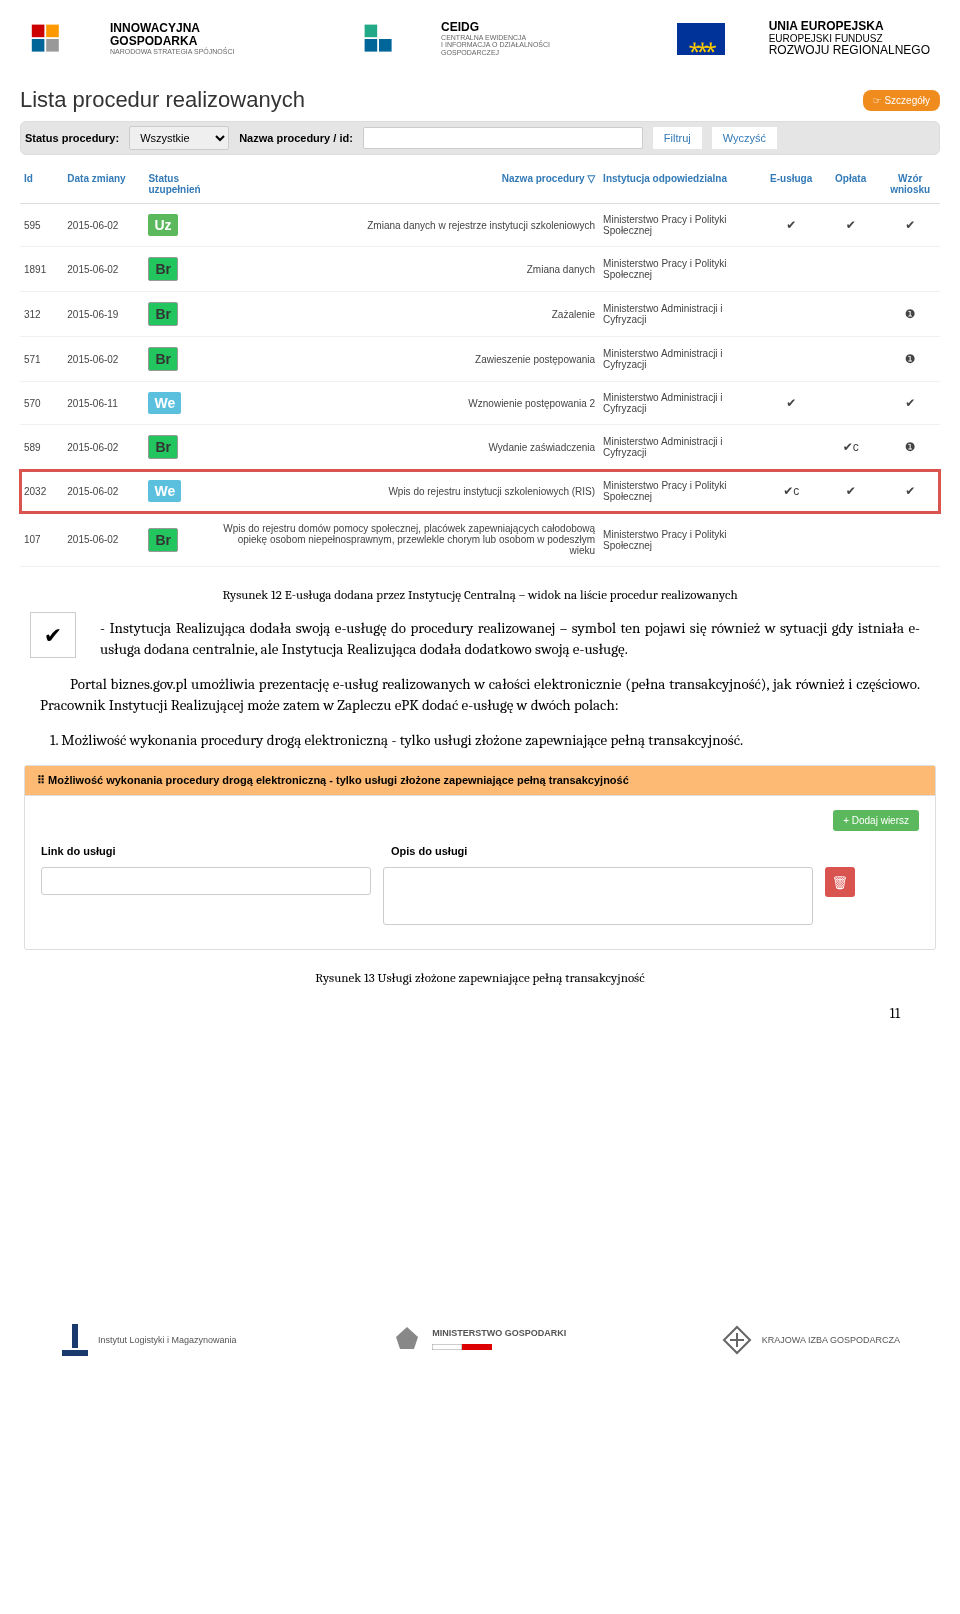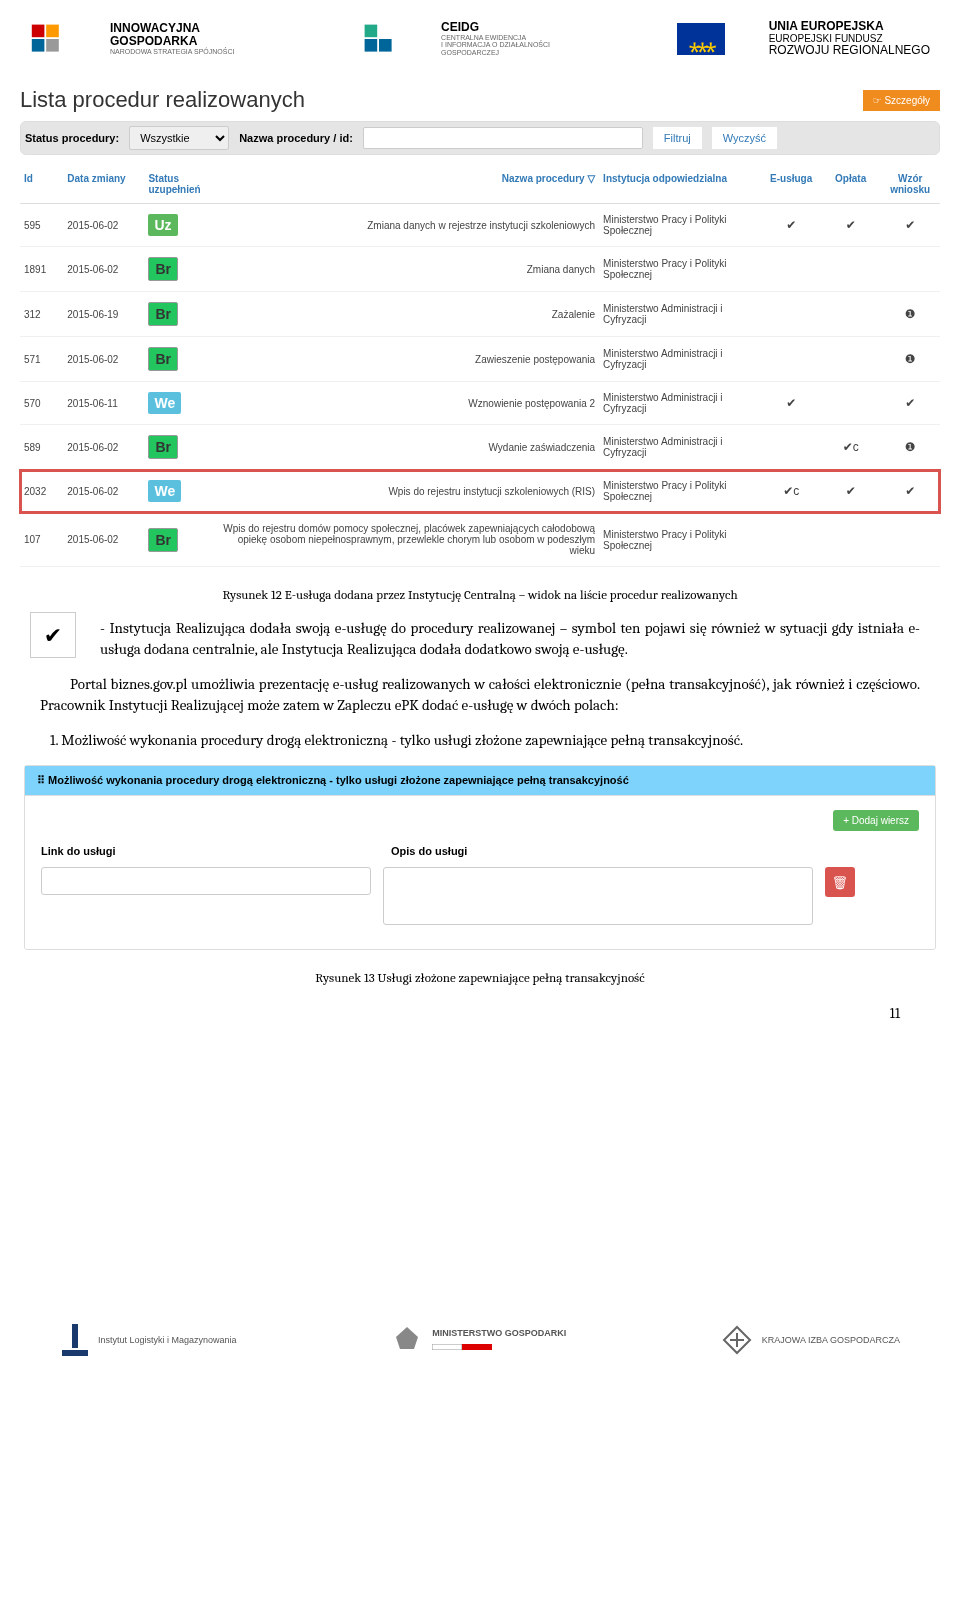--- a/index.html
+++ b/index.html
@@ -8,21 +8,21 @@
     .header-logos { display: flex; justify-content: space-between; align-items: center; padding: 20px 30px; }
     .logo-block { display: flex; align-items: center; gap: 8px; }
     .logo-svg { width: 36px; height: 36px; }
     .logo-text { line-height: 1.1; margin-left: 36px; }
     .logo-text .big { font-weight: bold; font-size: 12px; }
     .logo-text .small { font-size: 7px; color: #666; }
 
     .panel { border: 1px solid #ddd; margin: 0 20px 10px; padding: 4px; border-radius: 6px; background: #e5e5e5; }
     .title-row { display: flex; justify-content: space-between; align-items: center; margin: 10px 20px 8px; gap: 20px; }
     .page-title { font-size: 22px; font-weight: normal; color: #333; }
-    .btn-orange { background: #f08c1e; color: #fff; border: none; padding: 5px 10px; border-radius: 0; font-size: 10px; cursor: pointer; }
+    .btn-orange { background: #f08c1e; color: #fff; border: none; padding: 5px 10px; border-radius: 8px; font-size: 10px; cursor: pointer; }
 
     .filter-row { display: flex; align-items: center; gap: 10px; font-size: 11px; }
     .filter-row label { font-weight: bold; }
     .filter-row select, .filter-row input { border: 1px solid #ccc; padding: 4px 6px; font-size: 11px; border-radius: 2px; }
     .filter-row select { width: 100px; }
     .filter-row input { width: 280px; }
     .btn-plain { background: #fff; color: #337ab7; border: 1px solid transparent; padding: 4px 10px; font-size: 11px; cursor: pointer; }
 
     .proc-table { width: calc(100% - 40px); margin: 0 20px; border-collapse: collapse; font-size: 10px; }
     .proc-table th { color: #337ab7; font-weight: bold; text-align: left; padding: 8px 4px; border-bottom: 1px solid #ddd; vertical-align: top; }
@@ -43,21 +43,21 @@
 
     .caption { text-align: center; font-family: Cambria, serif; font-size: 13px; margin: 20px 40px 10px; }
 
     .icon-box { display: inline-block; width: 46px; height: 46px; border: 1px solid #ccc; margin-left: 30px; text-align: center; line-height: 46px; font-size: 22px; vertical-align: middle; }
 
     .body-text { font-family: Cambria, serif; font-size: 15px; line-height: 1.4; margin: 10px 40px 14px; text-align: justify; }
     .body-text.indent { text-indent: 30px; }
     .body-text.item { padding-left: 28px; text-indent: -18px; }
 
     .sub-panel { margin: 10px 24px; border: 1px solid #ddd; border-radius: 3px; }
-    .sub-panel-hdr { background: #7dd3fc; padding: 8px 12px; font-size: 11px; font-weight: bold; border-bottom: 1px solid #ddd; }
+    .sub-panel-hdr { background: #fdba74; padding: 8px 12px; font-size: 11px; font-weight: bold; border-bottom: 1px solid #ddd; }
     .sub-panel-body { padding: 14px 16px 24px; position: relative; }
     .btn-green { background: #5cb85c; color: #fff; border: none; padding: 5px 10px; border-radius: 3px; font-size: 10px; float: right; cursor: pointer; }
     .btn-red { background: #d9534f; color: #fff; border: none; width: 30px; height: 30px; border-radius: 3px; font-size: 13px; cursor: pointer; }
     .sub-labels { display: flex; margin-top: 35px; margin-bottom: 10px; font-size: 11px; font-weight: bold; }
     .sub-labels .l1 { width: 350px; }
     .sub-inputs { display: flex; gap: 12px; align-items: flex-start; }
     .sub-inputs input { width: 330px; height: 28px; border: 1px solid #ccc; border-radius: 3px; padding: 4px; }
     .sub-inputs textarea { width: 430px; height: 58px; border: 1px solid #ccc; border-radius: 3px; padding: 4px; resize: none; }
 
     .footer { display: flex; justify-content: space-between; align-items: center; padding: 40px 60px 30px; margin-top: 260px; }

